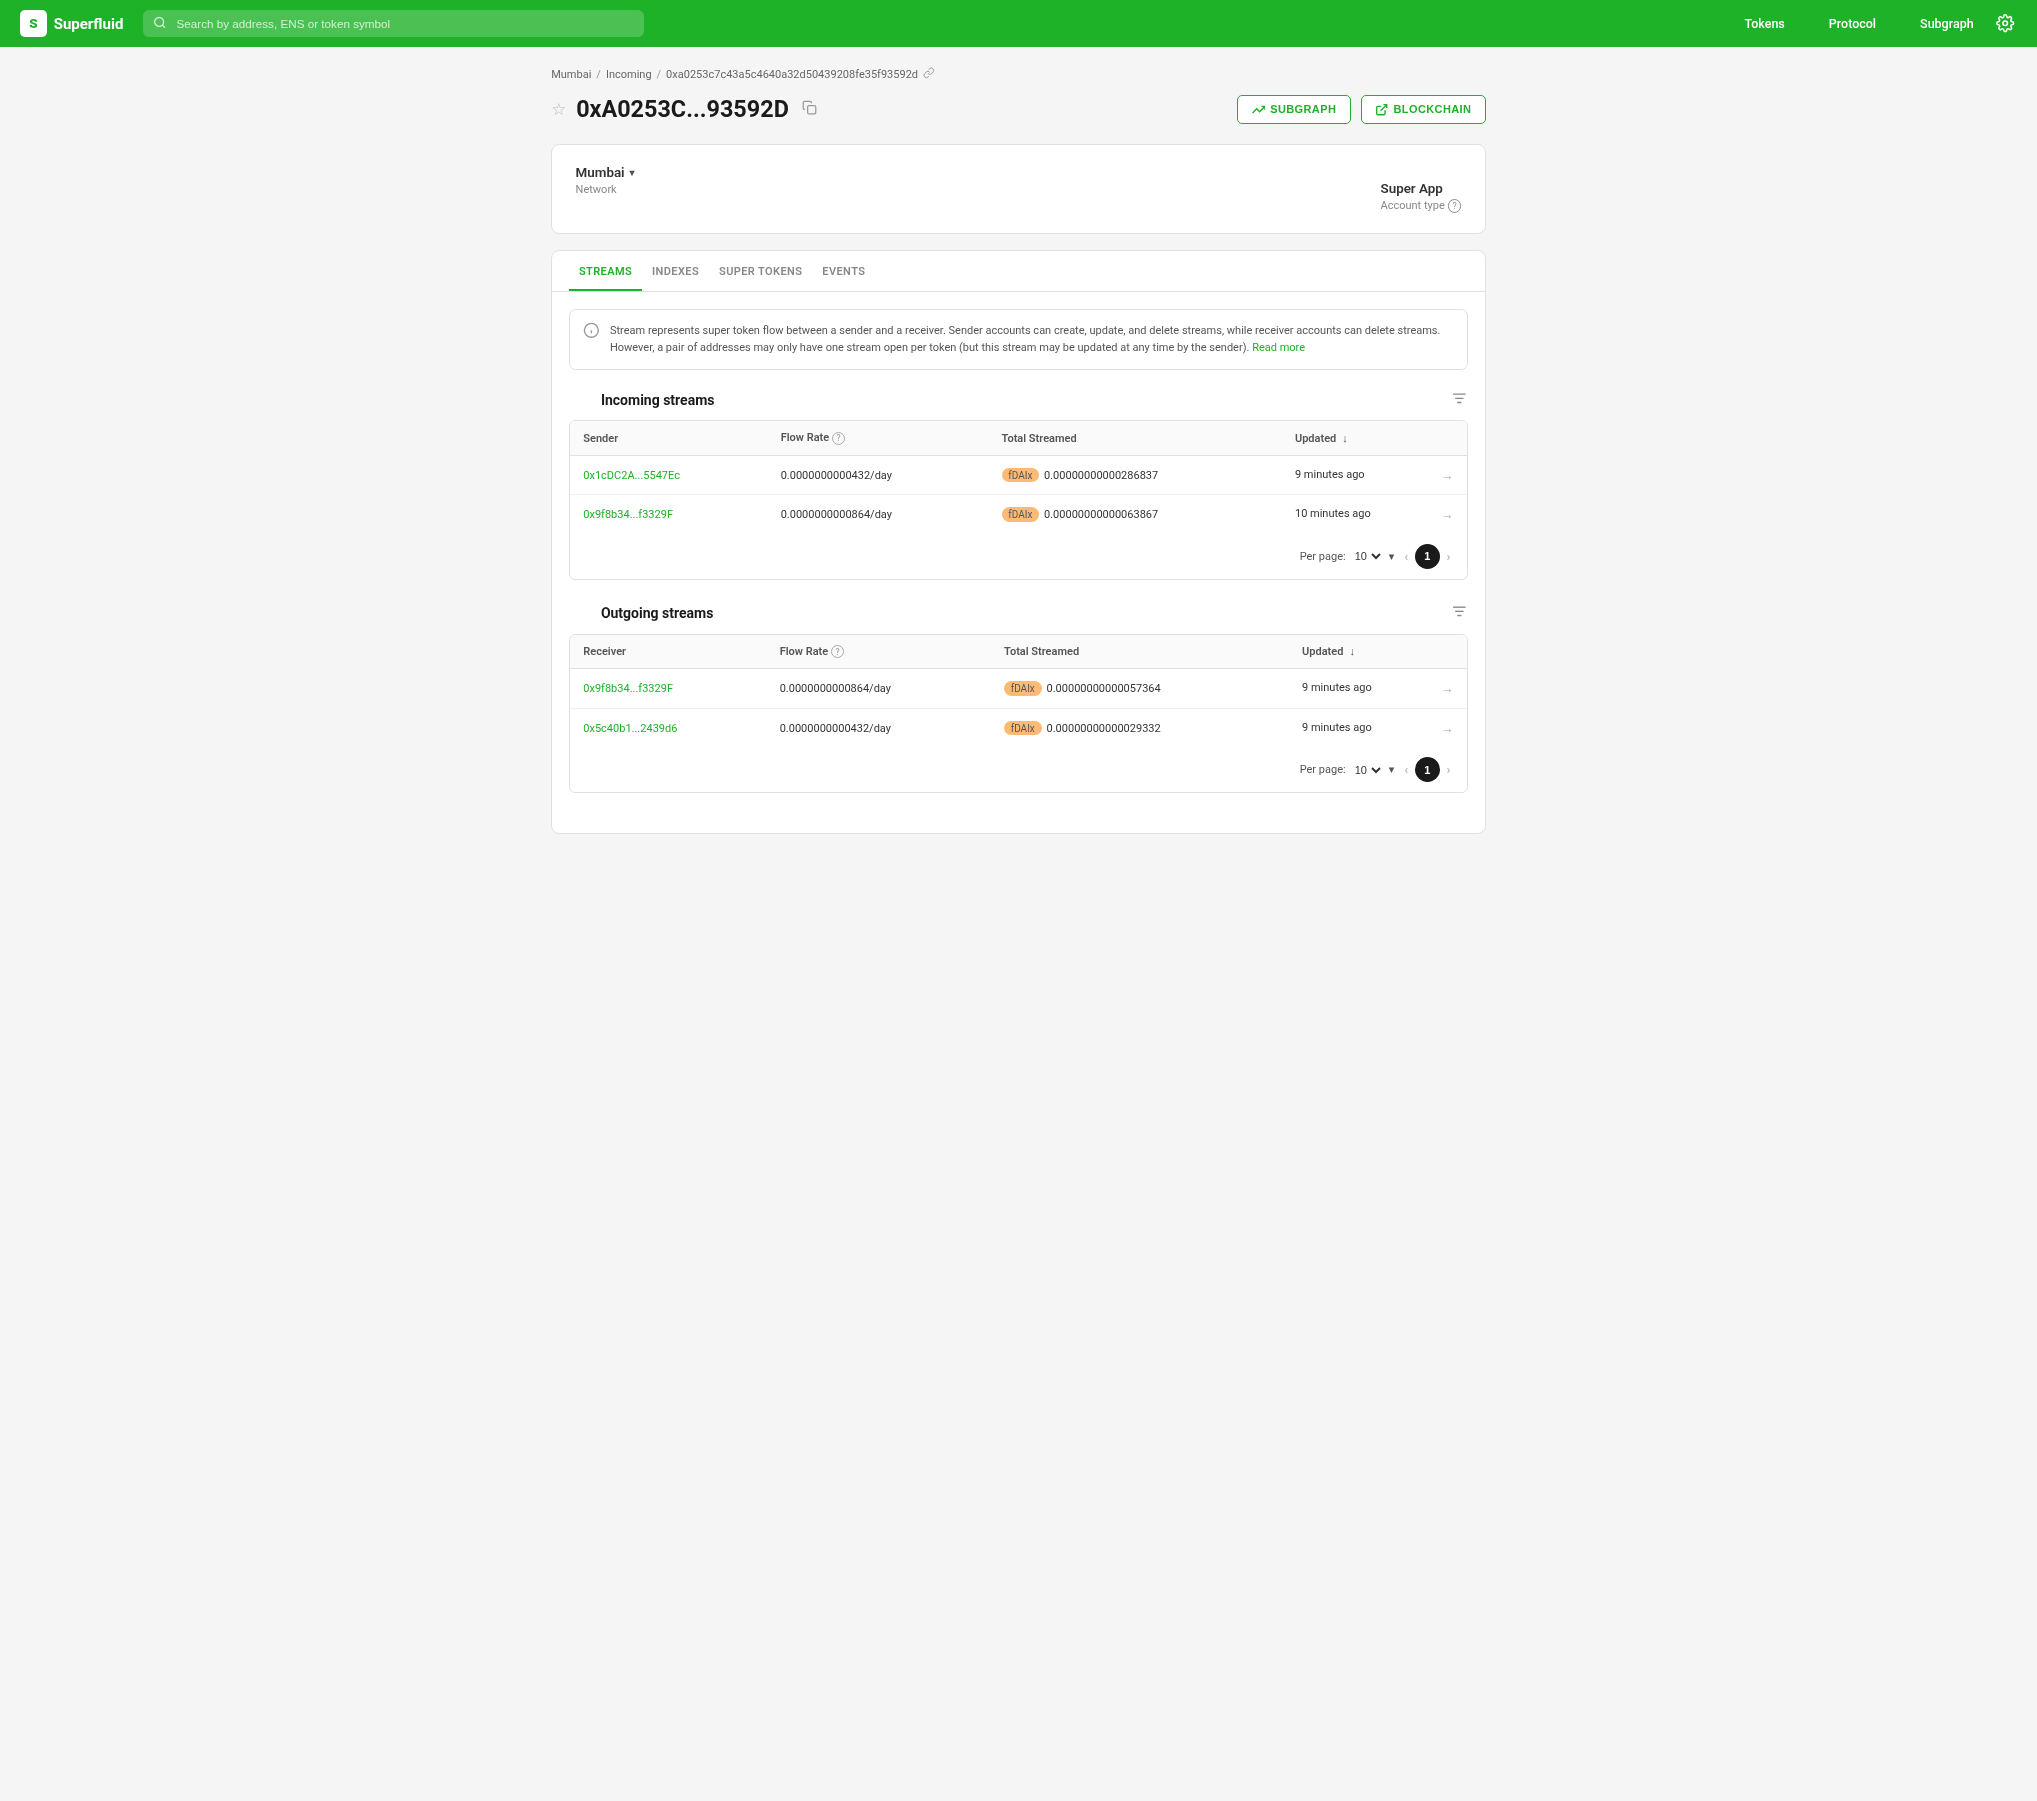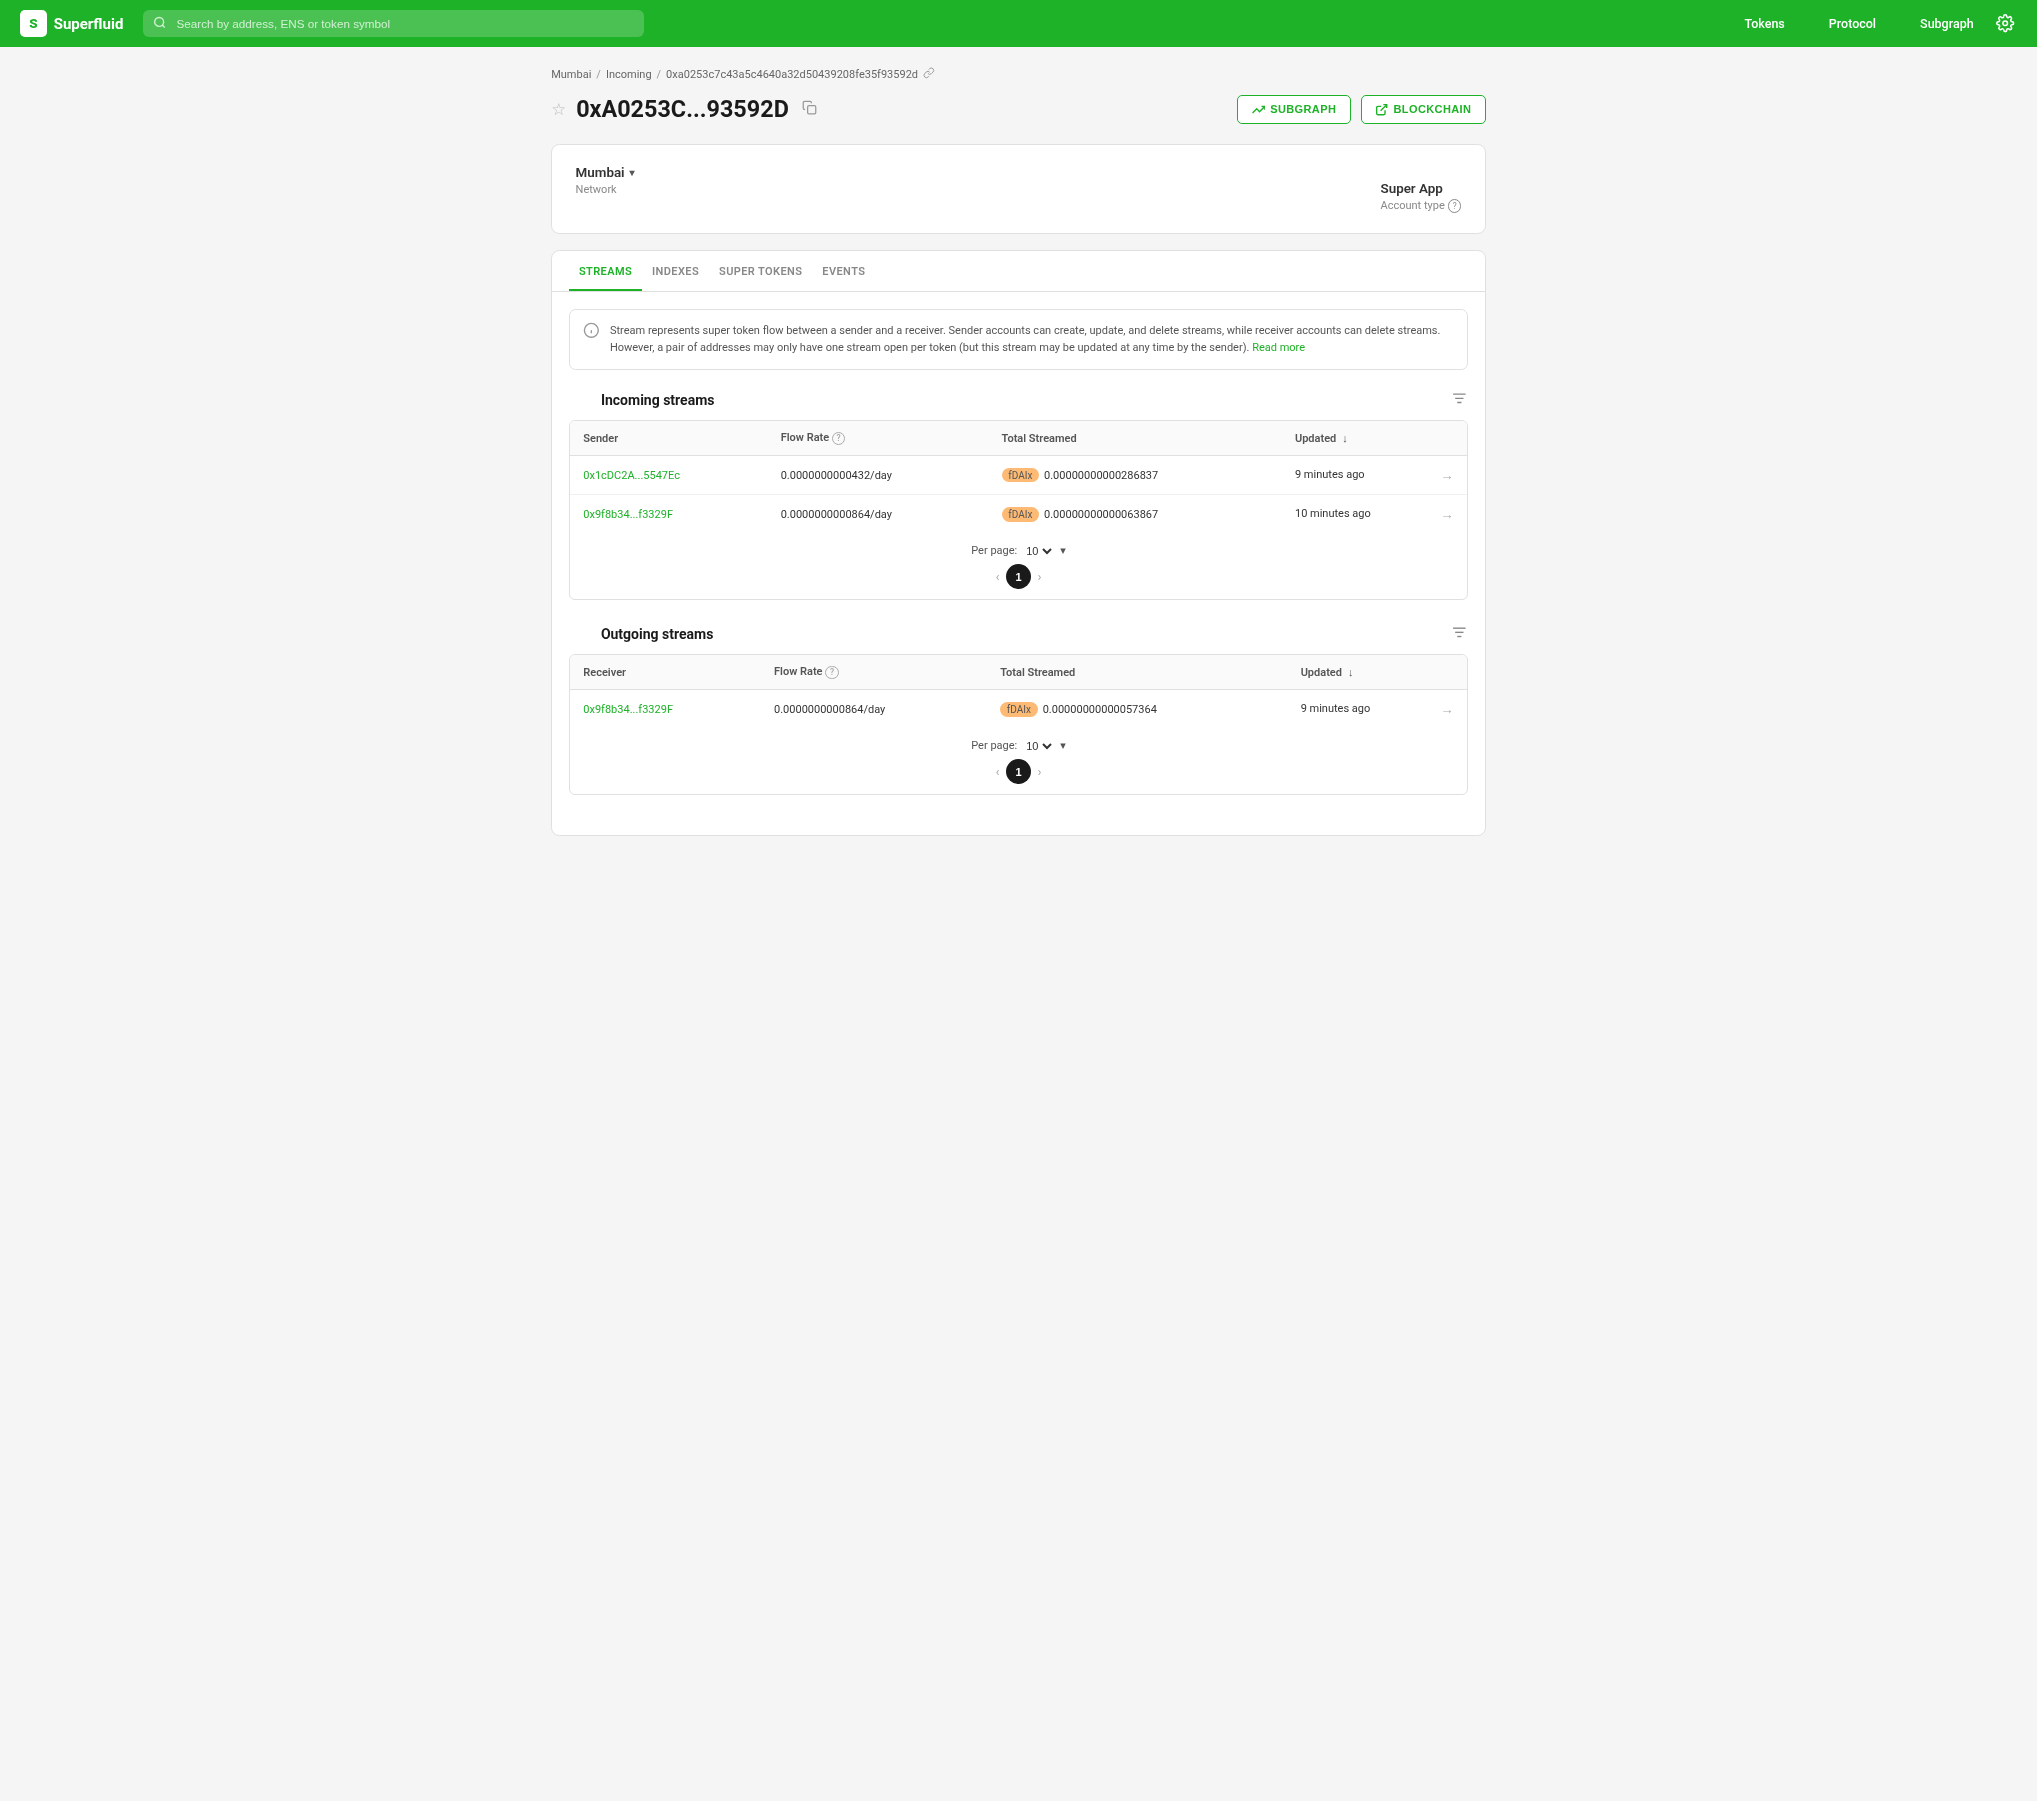--- a/index.html
+++ b/index.html
@@ -73,21 +73,21 @@
     td { padding: 11.7px 13.4px; font-size: 11px; color: #333; border-bottom: 0.8px solid #f0f0f0; }
     tr:last-child td { border-bottom: none; }
     .addr-link { color: #1db227; text-decoration: none; cursor: pointer; }
     .token-badge { display: inline-flex; align-items: center; padding: 1.7px 6.7px; background: #fdba74; border-radius: 10px; font-size: 10px; color: #555; }
     .row-arrow { color: #aaa; font-size: 13.4px; cursor: pointer; float: right; }
     .total-cell { display: flex; align-items: center; gap: 5px; }
     .info-circle { display: inline-flex; align-items: center; justify-content: center; width: 13.4px; height: 13.4px; border: 1.3px solid #aaa; border-radius: 50%; font-size: 8.3px; color: #aaa; cursor: pointer; }
     .sort-icon { display: inline-flex; align-items: center; color: #555; margin-left: 3.3px; }
 
     
-    .pagination { display: flex; align-items: center; justify-content: flex-end; padding: 10px 13.4px; gap: 6.7px; flex-direction: column; }
+    .pagination { display: flex; align-items: center; justify-content: flex-end; padding: 10px 13.4px; gap: 6.7px; }
     .per-page { display: flex; align-items: center; gap: 5px; font-size: 11px; color: #555; }
     .per-page select { border: none; font-size: 11px; color: #333; background: transparent; cursor: pointer; outline: none; }
     .page-nav { display: flex; align-items: center; gap: 3.3px; }
     .page-btn { width: 25px; height: 25px; border-radius: 50%; display: flex; align-items: center; justify-content: center; cursor: pointer; font-size: 11px; border: none; background: transparent; color: #555; }
     .page-btn.active { background: #1a1a1a; color: white; font-weight: 600; }
     .page-arrow { color: #aaa; cursor: pointer; font-size: 13.4px; padding: 3.3px; }
   </style>
 </head>
 <body>
 
@@ -315,20 +315,34 @@
         <span class="total-cell">
           <span class="token-badge">fDAIx</span>
           <span>0.00000000000057364</span>
         </span>
       </td>
       <td>
         9 minutes ago
         <a class="row-arrow">→</a>
       </td>
     </tr>
+                <tr>
+      <td><a class="addr-link">0x5c40b1...2439d6</a></td>
+      <td>0.0000000000432/day</td>
+      <td>
+        <span class="total-cell">
+          <span class="token-badge">fDAIx</span>
+          <span>0.00000000000029332</span>
+        </span>
+      </td>
+      <td>
+        9 minutes ago
+        <a class="row-arrow">→</a>
+      </td>
+    </tr>
               </tbody>
           </table>
           <div class="pagination">
             <div class="per-page">
               <span>Per page:</span>
               <select>
                 <option>10</option>
                 <option>25</option>
                 <option>50</option>
               </select>

